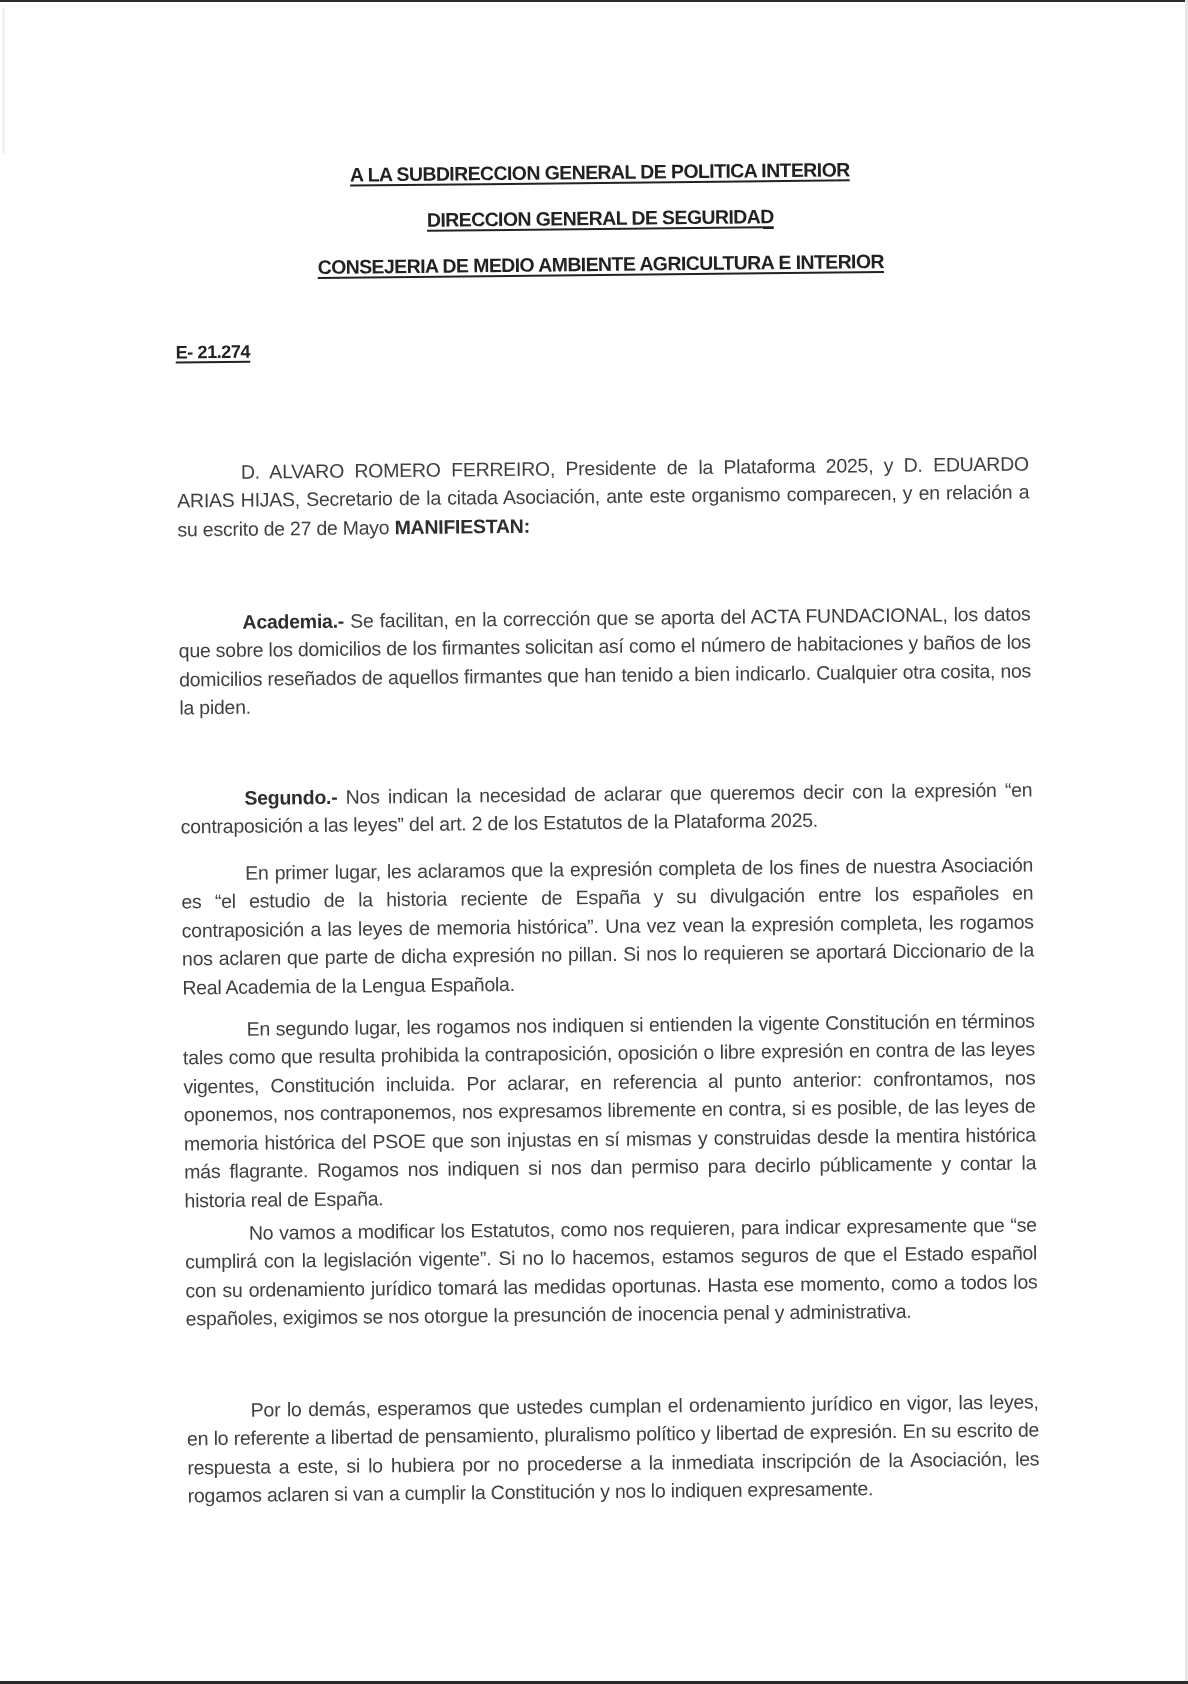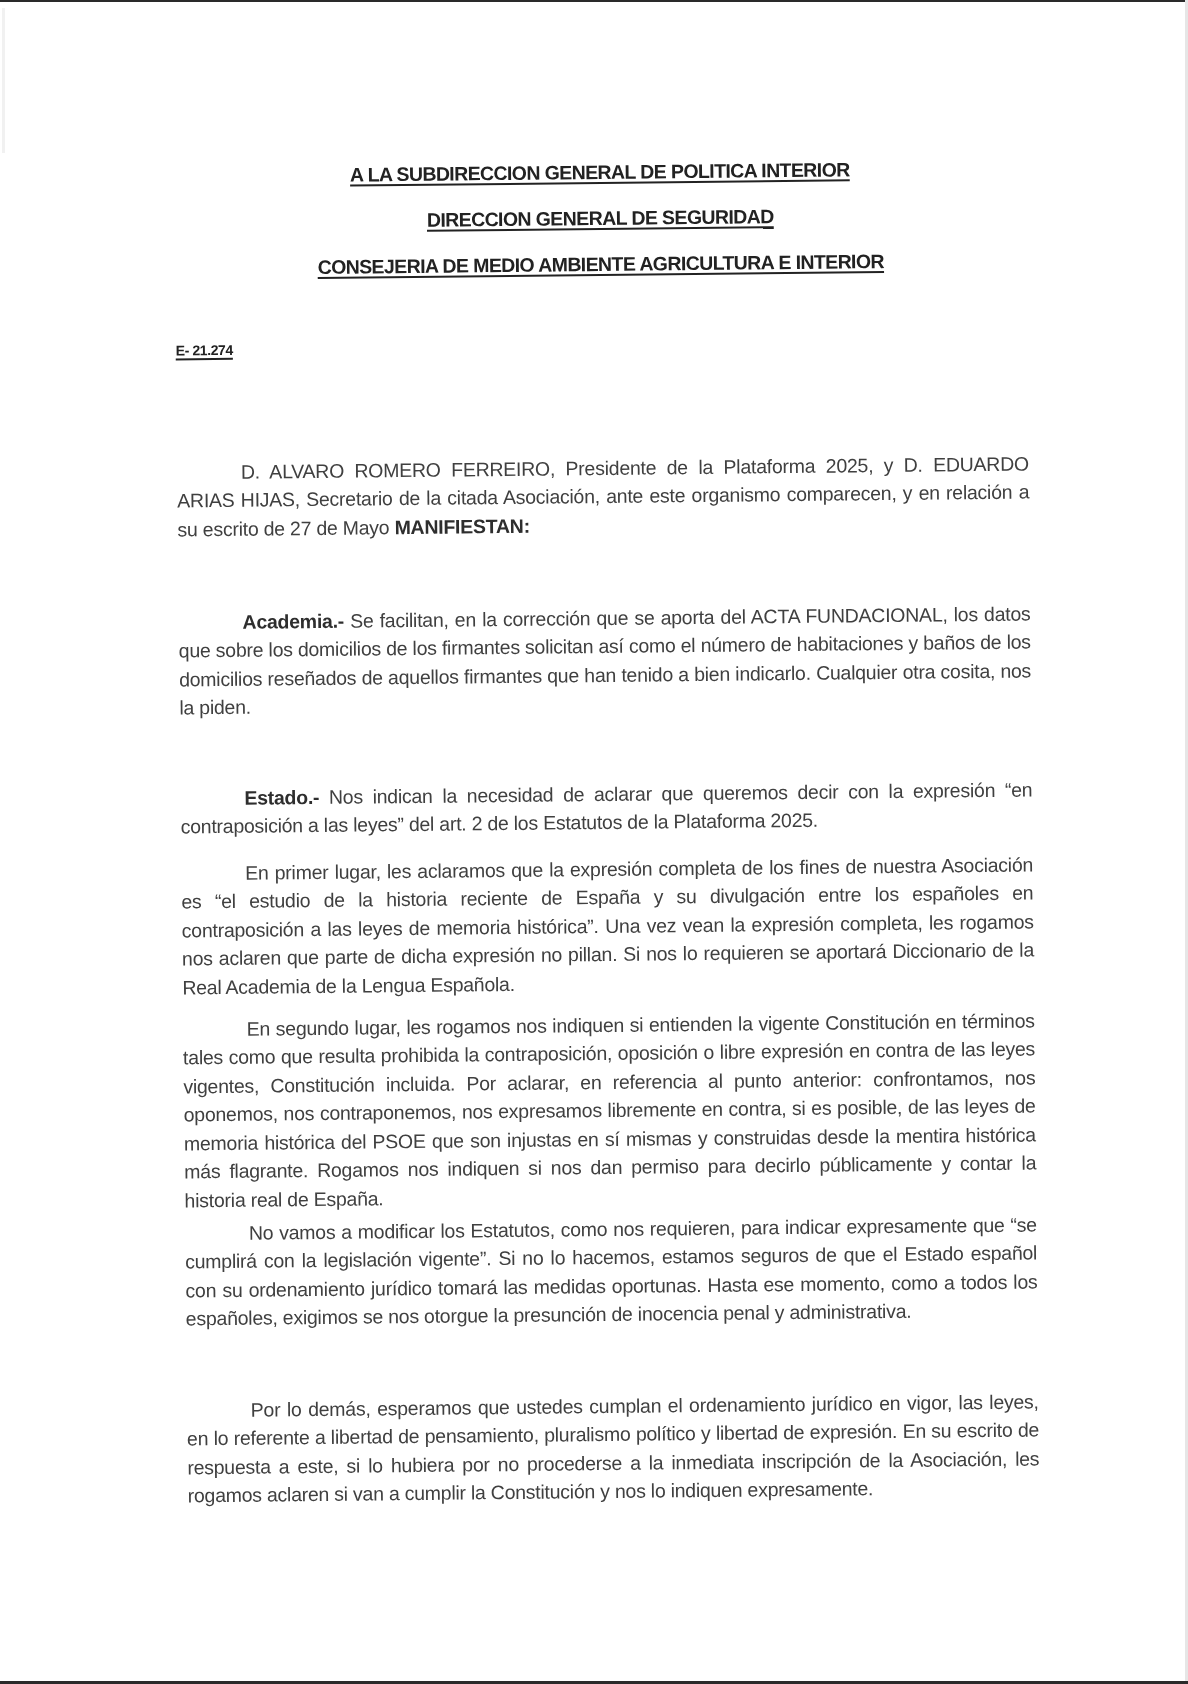--- a/index.html
+++ b/index.html
@@ -54,21 +54,21 @@
       text-decoration: underline;
       text-decoration-thickness: 2px;
       text-underline-offset: 3px;
       margin-bottom: 22px;
       line-height: 24px;
     }
     .ref {
       position: absolute;
       left: 0; top: 338px;
       font-weight: bold;
-      font-size: 14px;
+      font-size: 18px;
       color: #222;
       letter-spacing: -0.4px;
       text-decoration: underline;
       text-decoration-thickness: 2px;
       text-underline-offset: 3px;
     }
     .para {
       position: absolute;
       left: 0;
       width: 852px;
@@ -103,21 +103,21 @@
     <span class="heading-line">DIRECCION GENERAL DE SEGURIDAD</span>
     <span class="heading-line">CONSEJERIA DE MEDIO AMBIENTE AGRICULTURA E INTERIOR</span>
   </div>
 
   <div class="ref">E- 21.274</div>
 
   <p class="para p-intro"><span>D. ALVARO ROMERO FERREIRO, Presidente de la Plataforma 2025, y D. EDUARDO ARIAS HIJAS, Secretario de la citada Asociación, ante este organismo comparecen, y en relación a su escrito de 27 de Mayo </span><b>MANIFIESTAN:</b></p>
 
   <p class="para p-primero"><b>Academia.-</b><span> Se facilitan, en la corrección que se aporta del ACTA FUNDACIONAL, los datos que sobre los domicilios de los firmantes solicitan así como el número de habitaciones y baños de los domicilios reseñados de aquellos firmantes que han tenido a bien indicarlo.  Cualquier otra cosita, nos la piden.</span></p>
 
-  <p class="para p-segundo"><b>Estado.-</b><span> Nos indican la necesidad de aclarar que queremos decir con la expresión “en contraposición a las leyes” del art. 2 de los Estatutos de la Plataforma 2025.</span></p>
+  <p class="para p-segundo"><b>Segundo.-</b><span> Nos indican la necesidad de aclarar que queremos decir con la expresión “en contraposición a las leyes” del art. 2 de los Estatutos de la Plataforma 2025.</span></p>
 
   <p class="para p-primer-lugar">En primer lugar, les aclaramos que la expresión completa de los fines de nuestra Asociación es “el estudio de la historia reciente de España y su divulgación entre los españoles en contraposición a las leyes de memoria histórica”. Una vez vean la expresión completa, les rogamos nos aclaren que parte de dicha expresión no pillan. Si nos lo requieren se aportará Diccionario de la Real Academia de la Lengua Española.</p>
 
   <p class="para p-segundo-lugar">En segundo lugar, les rogamos nos indiquen si entienden la vigente Constitución en términos tales como que resulta prohibida la contraposición, oposición o libre  expresión en contra de las leyes vigentes, Constitución incluida. Por aclarar, en referencia al punto anterior: confrontamos, nos oponemos, nos contraponemos, nos expresamos libremente en contra, si es posible, de las leyes de memoria histórica del PSOE que son injustas en sí mismas y construidas desde la mentira histórica más flagrante. Rogamos nos indiquen si nos dan permiso para decirlo públicamente y contar la historia real de España.</p>
 
   <p class="para p-no-vamos">No vamos a modificar los Estatutos, como nos requieren, para indicar expresamente que “se cumplirá con la legislación vigente”.  Si no lo hacemos, estamos seguros de que el Estado español con su ordenamiento jurídico tomará las medidas oportunas. Hasta ese momento, como a todos los españoles, exigimos se nos otorgue la presunción de inocencia penal y administrativa.</p>
 
   <p class="para p-por-lo-demas">Por lo demás, esperamos que ustedes cumplan el ordenamiento jurídico en vigor, las leyes, en lo referente a libertad de pensamiento, pluralismo político y libertad de expresión.  En su escrito de respuesta a este, si lo hubiera por no procederse a la inmediata inscripción de la Asociación,  les rogamos aclaren si van a cumplir la Constitución y nos lo indiquen expresamente.</p>
 
 </div>

